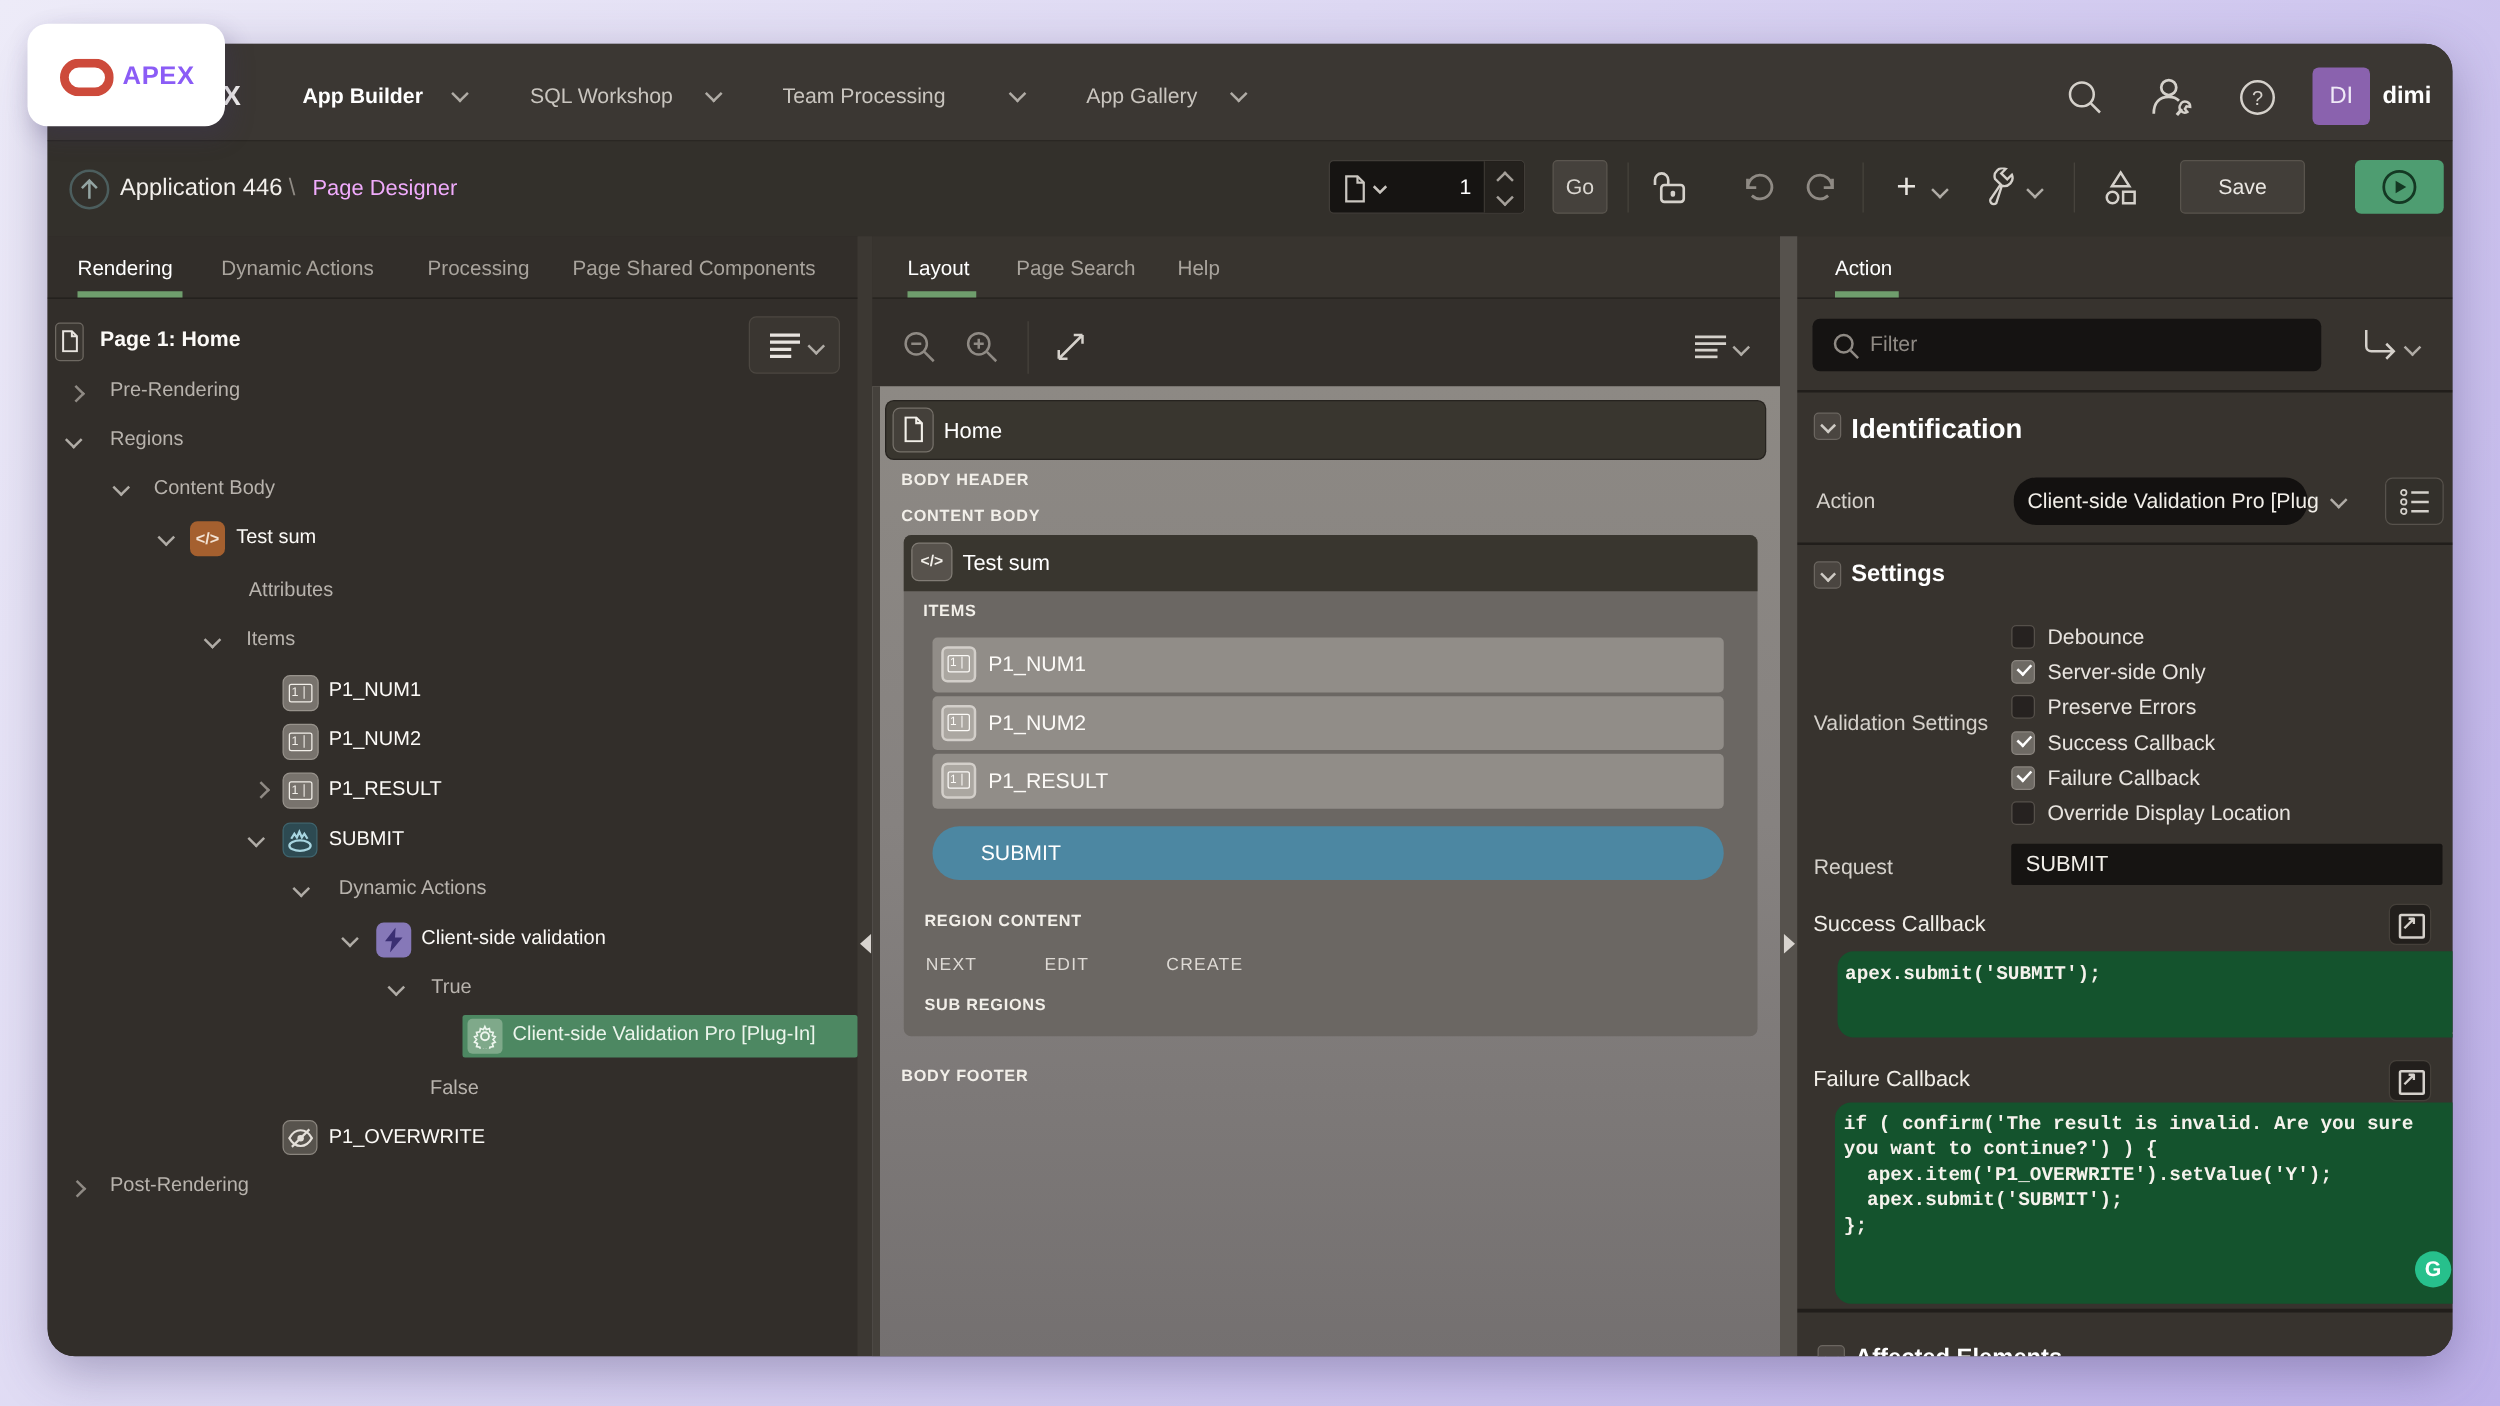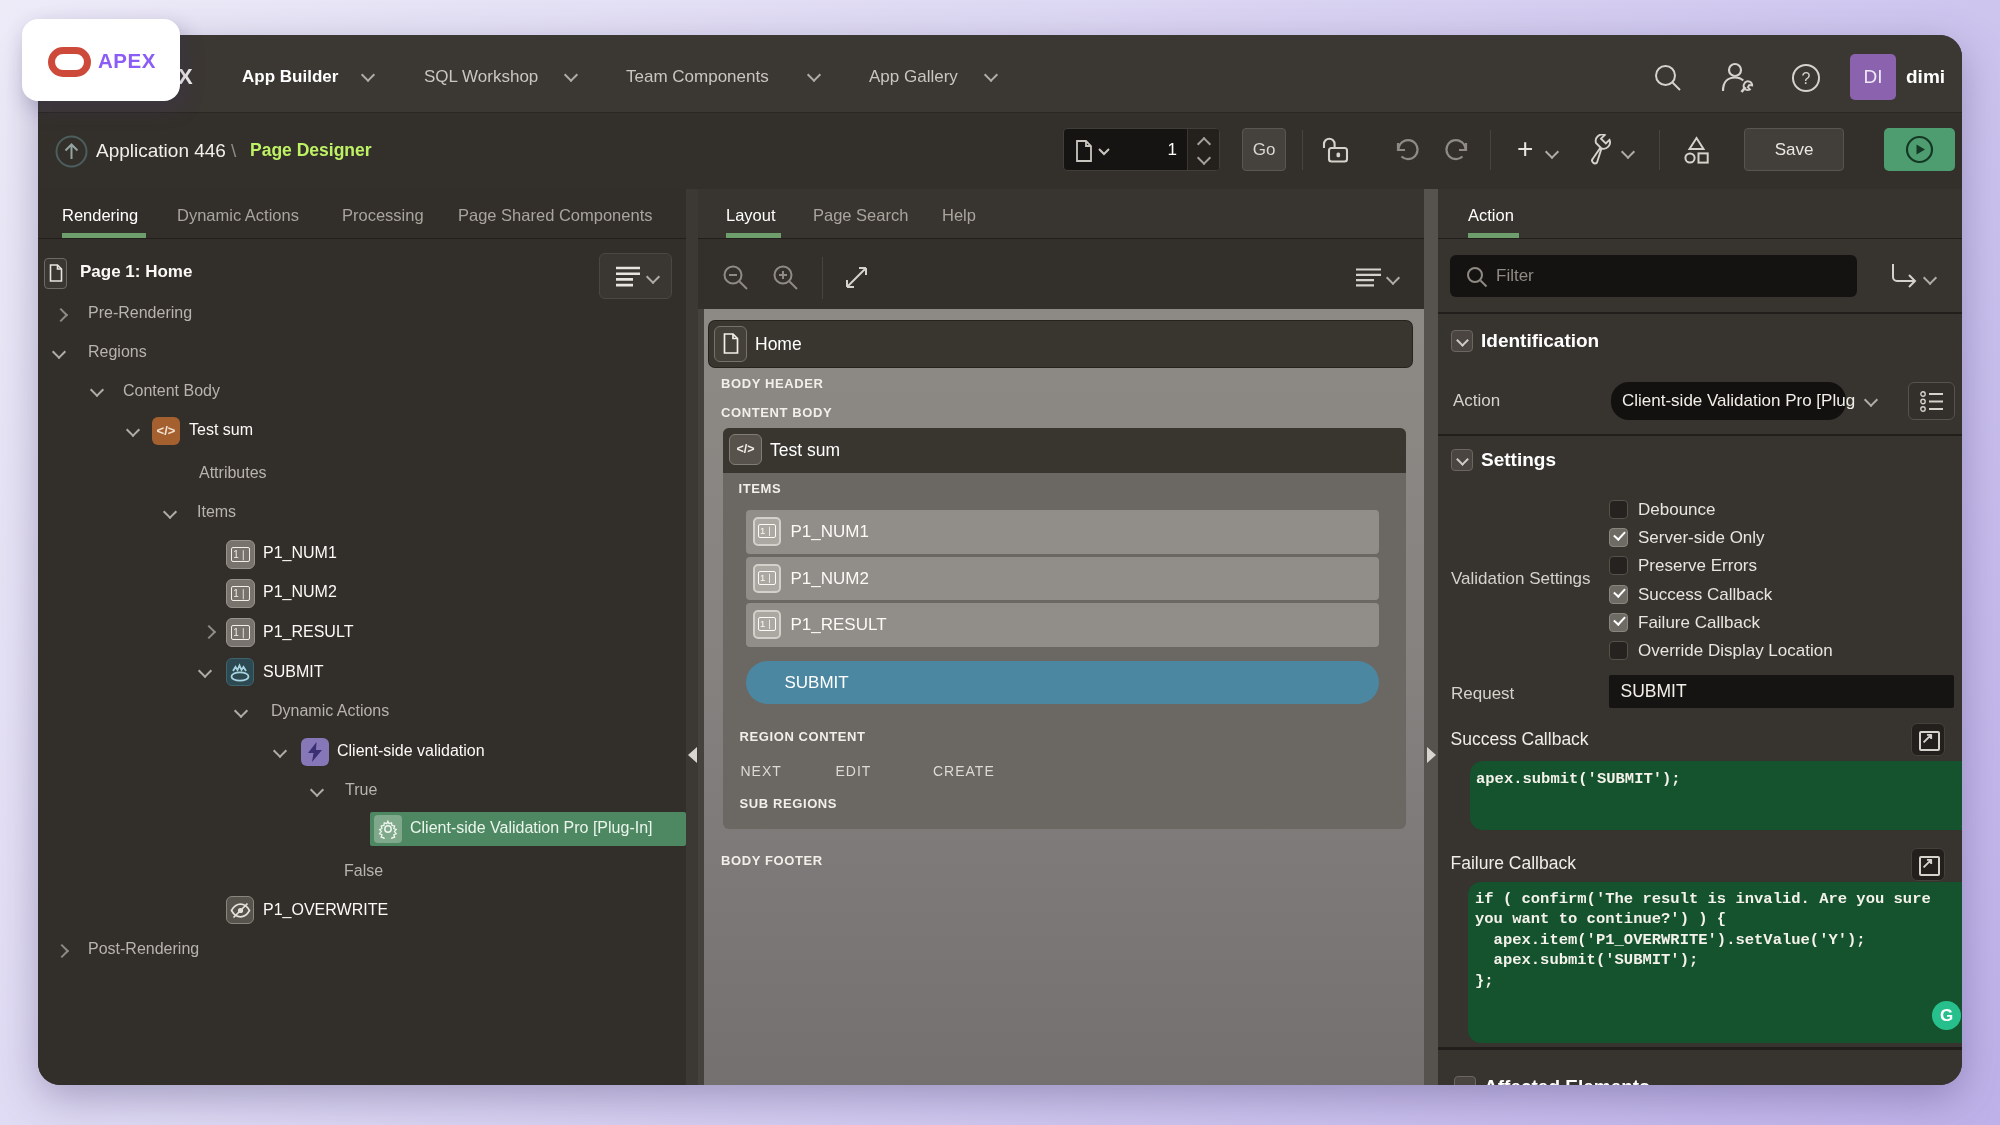--- a/index.html
+++ b/index.html
@@ -53,21 +53,21 @@
   <div class="abs" style="left:76px;top:30px;color:#8b5cf6;font-size:20.5px;font-weight:bold;letter-spacing:.5px;">APEX</div>
 </div>
 <div class="win">
 
   <div class="hdr"></div>
   <div class="abs" style="left:140px;top:0;height:84px;line-height:84px;color:#f5f3f0;font-size:22px;font-weight:bold;">X</div>
   <div class="menu" style="left:204px;color:#fff;font-weight:bold;">App Builder</div>
   <div class="abs cvd" style="left:325px;top:35px;"></div>
   <div class="menu" style="left:386px;">SQL Workshop</div>
   <div class="abs cvd" style="left:528px;top:35px;"></div>
-  <div class="menu" style="left:588px;">Team Components</div>
+  <div class="menu" style="left:588px;">Team Processing</div>
   <div class="abs cvd" style="left:771px;top:35px;"></div>
   <div class="menu" style="left:831px;">App Gallery</div>
   <div class="abs cvd" style="left:948px;top:35px;"></div>
 
   <svg class="abs" style="left:1615px;top:28px;" width="29" height="29" viewBox="0 0 29 29">
     <circle cx="12.5" cy="12.5" r="9.5" fill="none" stroke="#d5d1cb" stroke-width="2"></circle>
     <line x1="19.5" y1="19.5" x2="27" y2="27" stroke="#d5d1cb" stroke-width="2"></line>
   </svg>
   <svg class="abs" style="left:1683px;top:27px;" width="34" height="31" viewBox="0 0 34 31">
     <circle cx="14" cy="8" r="6" fill="none" stroke="#d5d1cb" stroke-width="2.2"></circle>
@@ -83,21 +83,21 @@
      color:#efe9f7;font-size:19px;text-align:center;line-height:46px;">DI</div>
   <div class="abs" style="left:1868px;top:0;height:84px;line-height:84px;color:#fff;font-size:19px;font-weight:bold;">dimi</div>
 
   <div class="tb2"></div>
   <svg class="abs" style="left:17px;top:100px;" width="33" height="33" viewBox="0 0 33 33">
     <circle cx="16.5" cy="16.5" r="15" fill="none" stroke="#4c5e5e" stroke-width="2"></circle>
     <path d="M16.5 24 V10 M10.5 15.5 L16.5 9.5 L22.5 15.5" fill="none" stroke="#93a4a2" stroke-width="2"></path>
   </svg>
   <div class="abs" style="left:58px;top:77px;height:77px;line-height:77px;color:#f2efeb;font-size:19px;">Application 446</div>
   <div class="abs" style="left:193px;top:77px;height:77px;line-height:77px;color:#8f8a84;font-size:19px;">\</div>
-  <div class="abs" style="left:212px;top:77px;height:77px;line-height:77px;color:#bef264;font-size:17.5px;font-weight:bold;">Page Designer</div>
+  <div class="abs" style="left:212px;top:77px;height:77px;line-height:77px;color:#f0abfc;font-size:17.5px;font-weight:normal;">Page Designer</div>
 
   <div class="abs" style="left:1025px;top:93px;width:157px;height:43px;background:#161412;border:1px solid #413d38;border-radius:4px;box-sizing:border-box;">
     <svg class="abs" style="left:9px;top:10px;" width="40" height="24" viewBox="0 0 40 24">
       <path d="M4 2 h9 l5 5 v15 h-14 z" fill="none" stroke="#c9c5bf" stroke-width="1.8"></path>
       <path d="M13 2 v5 h5" fill="none" stroke="#c9c5bf" stroke-width="1.8"></path>
       <path d="M26 10 l5 5 l5 -5" fill="none" stroke="#c9c5bf" stroke-width="2"></path>
     </svg>
     <div class="abs" style="right:42px;top:0;height:41px;line-height:41px;color:#fff;font-size:17px;">1</div>
     <div class="abs" style="right:31px;top:0;width:1px;height:41px;background:#3a3631;"></div>
     <div class="abs" style="right:0;top:0;width:31px;height:41px;background:#24211d;border-radius:0 3px 3px 0;">
@@ -315,21 +315,21 @@
     </svg>
     <div class="abs" style="left:46px;top:0;height:42px;line-height:42px;color:#8f8a84;font-size:17px;">Filter</div>
   </div>
   <svg class="abs" style="left:1852px;top:229px;" width="28" height="25" viewBox="0 0 28 25">
     <path d="M3 0 v13 a4 4 0 0 0 4 4 h17 M19 11 l6 6 l-6 6" fill="none" stroke="#d5d1cb" stroke-width="2"></path>
   </svg>
   <div class="cvd abs" style="left:1887px;top:238px;"></div>
   <div class="abs" style="left:1400px;top:277px;width:524px;height:2px;background:#211e1b;"></div>
 
   <div class="secbox" style="left:1412.5px;top:294.5px;"></div>
-  <div class="abs" style="left:1443px;top:295px;color:#fff;font-size:19px;font-weight:bold;">Identification</div>
+  <div class="abs" style="left:1443px;top:295px;color:#fff;font-size:22px;font-weight:bold;">Identification</div>
   <div class="abs" style="left:1415px;top:356px;color:#d5d1cb;font-size:17px;">Action</div>
   <div class="abs" style="left:1573px;top:346.5px;width:235px;height:38px;background:#131110;border-radius:18px;">
     <div class="abs" style="left:11px;top:0;width:235px;height:38px;line-height:38px;color:#f2efe9;font-size:17px;white-space:nowrap;overflow:hidden;">Client-side Validation Pro [Plug</div>
     <div class="cvd abs" style="left:255px;top:13px;"></div>
   </div>
   <div class="abs" style="left:1870px;top:346.5px;width:47px;height:38px;background:#33302b;border:1px solid #57524c;border-radius:6px;box-sizing:border-box;">
     <svg class="abs" style="left:11px;top:8px;" width="24" height="21" viewBox="0 0 24 21">
       <circle cx="3" cy="3" r="2.2" fill="none" stroke="#d5d1cb" stroke-width="1.4"></circle>
       <circle cx="3" cy="10.5" r="2.2" fill="none" stroke="#d5d1cb" stroke-width="1.4"></circle>
       <circle cx="3" cy="18" r="2.2" fill="none" stroke="#d5d1cb" stroke-width="1.4"></circle>

